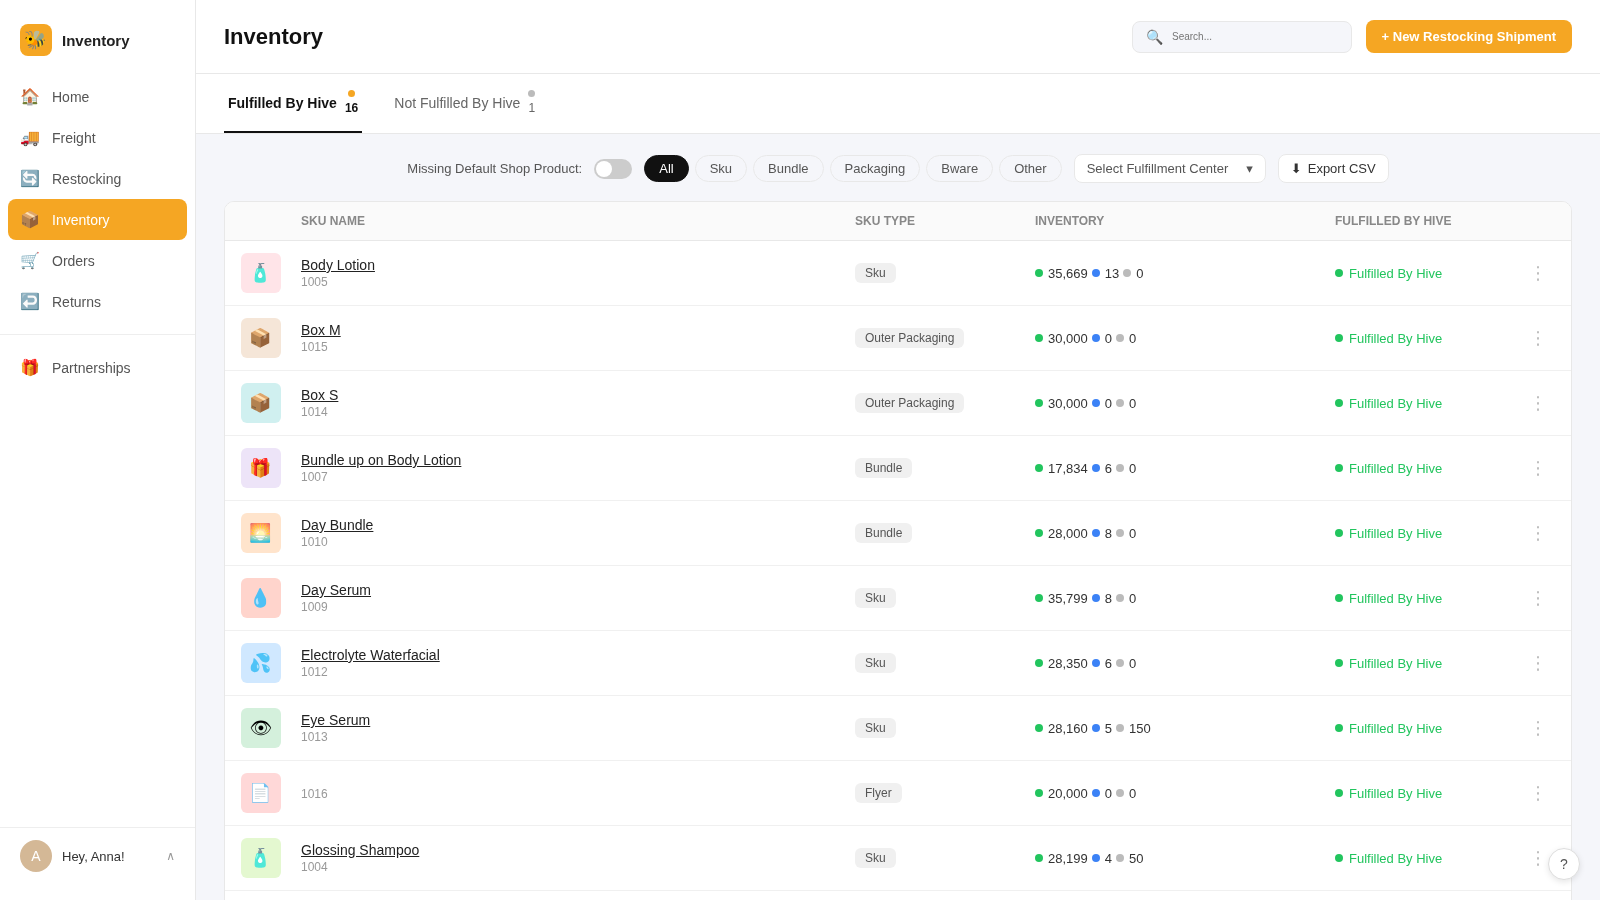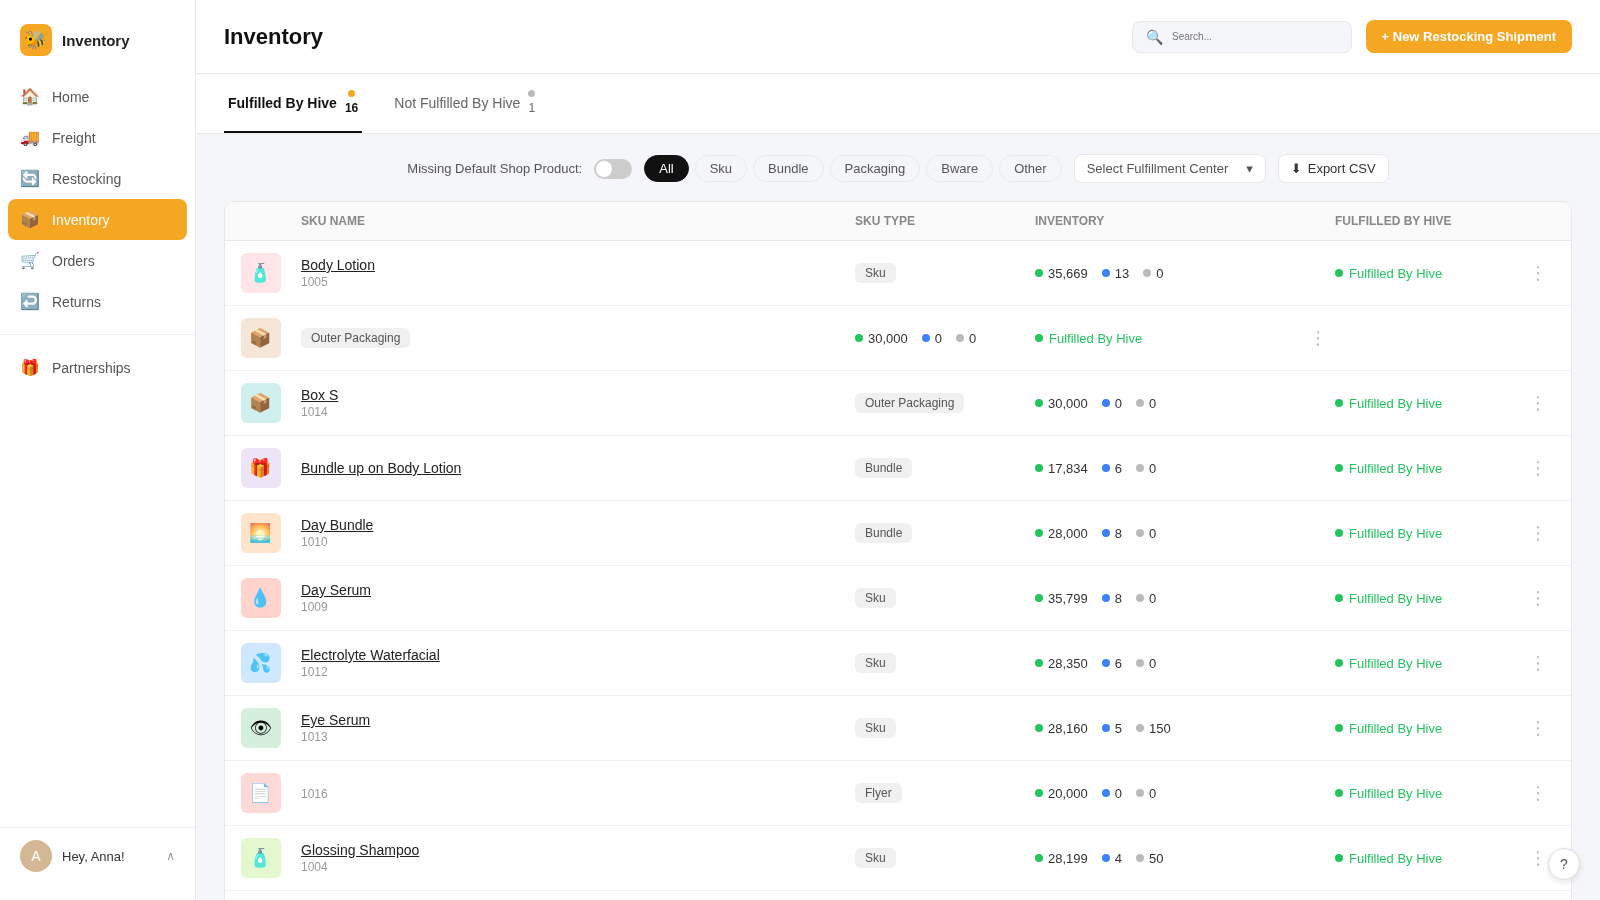--- a/index.html
+++ b/index.html
@@ -172,21 +172,21 @@
     }
     .table-row:last-child { border-bottom: none; }
     .product-info .product-name { font-size: 14px; font-weight: 500; color: #222; text-decoration: underline; }
     .product-info .product-sku { font-size: 12px; color: #999; margin-top: 2px; }
     .sku-type-badge {
       display: inline-block;
       background: #f0f0f0; color: #555;
       border-radius: 6px; padding: 3px 10px;
       font-size: 12px;
     }
-    .inventory-counts { display: flex; align-items: center; gap: 14px; text-align: center; }
+    .inventory-counts { display: flex; align-items: center; gap: 4px; text-align: center; }
     .inv-count { display: flex; align-items: center; gap: 5px; font-size: 13px; color: #333; }
     .inv-dot-green { width: 8px; height: 8px; border-radius: 50%; background: #22c55e; }
     .inv-dot-blue { width: 8px; height: 8px; border-radius: 50%; background: #3b82f6; }
     .inv-dot-gray { width: 8px; height: 8px; border-radius: 50%; background: #bbb; }
     .fulfilled-badge { display: flex; align-items: center; gap: 6px; font-size: 13px; color: #22c55e; }
     .fulfilled-dot { width: 8px; height: 8px; border-radius: 50%; background: #22c55e; }
     .row-actions { display: flex; justify-content: flex-end; }
     .three-dots { color: #bbb; cursor: pointer; font-size: 18px; padding: 4px 8px; }
     .col-fulfilled { display: flex; align-items: center; justify-content: space-between; }
   </style>
@@ -330,20 +330,24 @@
           <span class="fulfilled-dot"></span>
           Fulfilled By Hive
         </span>
         <div class="row-actions">
           <span class="three-dots">⋮</span>
         </div>
       </div>
     </div>
           <div class="table-row">
       <div style="width:40px;height:40px;border-radius:6px;background:#f5e6d8;display:flex;align-items:center;justify-content:center;font-size:18px;">📦</div>
+      <div class="product-info">
+        <div class="product-name">Box M</div>
+        <div class="product-sku">1015</div>
+      </div>
       <div>
         <span class="sku-type-badge">Outer Packaging</span>
       </div>
       <div class="inventory-counts">
         <span class="inv-count">
           <span class="inv-dot-green"></span>
           30,000
         </span>
         <span class="inv-count">
           <span class="inv-dot-blue"></span>
@@ -394,20 +398,21 @@
         </span>
         <div class="row-actions">
           <span class="three-dots">⋮</span>
         </div>
       </div>
     </div>
           <div class="table-row">
       <div style="width:40px;height:40px;border-radius:6px;background:#ede4f8;display:flex;align-items:center;justify-content:center;font-size:18px;">🎁</div>
       <div class="product-info">
         <div class="product-name">Bundle up on Body Lotion</div>
+        <div class="product-sku">1007</div>
       </div>
       <div>
         <span class="sku-type-badge">Bundle</span>
       </div>
       <div class="inventory-counts">
         <span class="inv-count">
           <span class="inv-dot-green"></span>
           17,834
         </span>
         <span class="inv-count">

